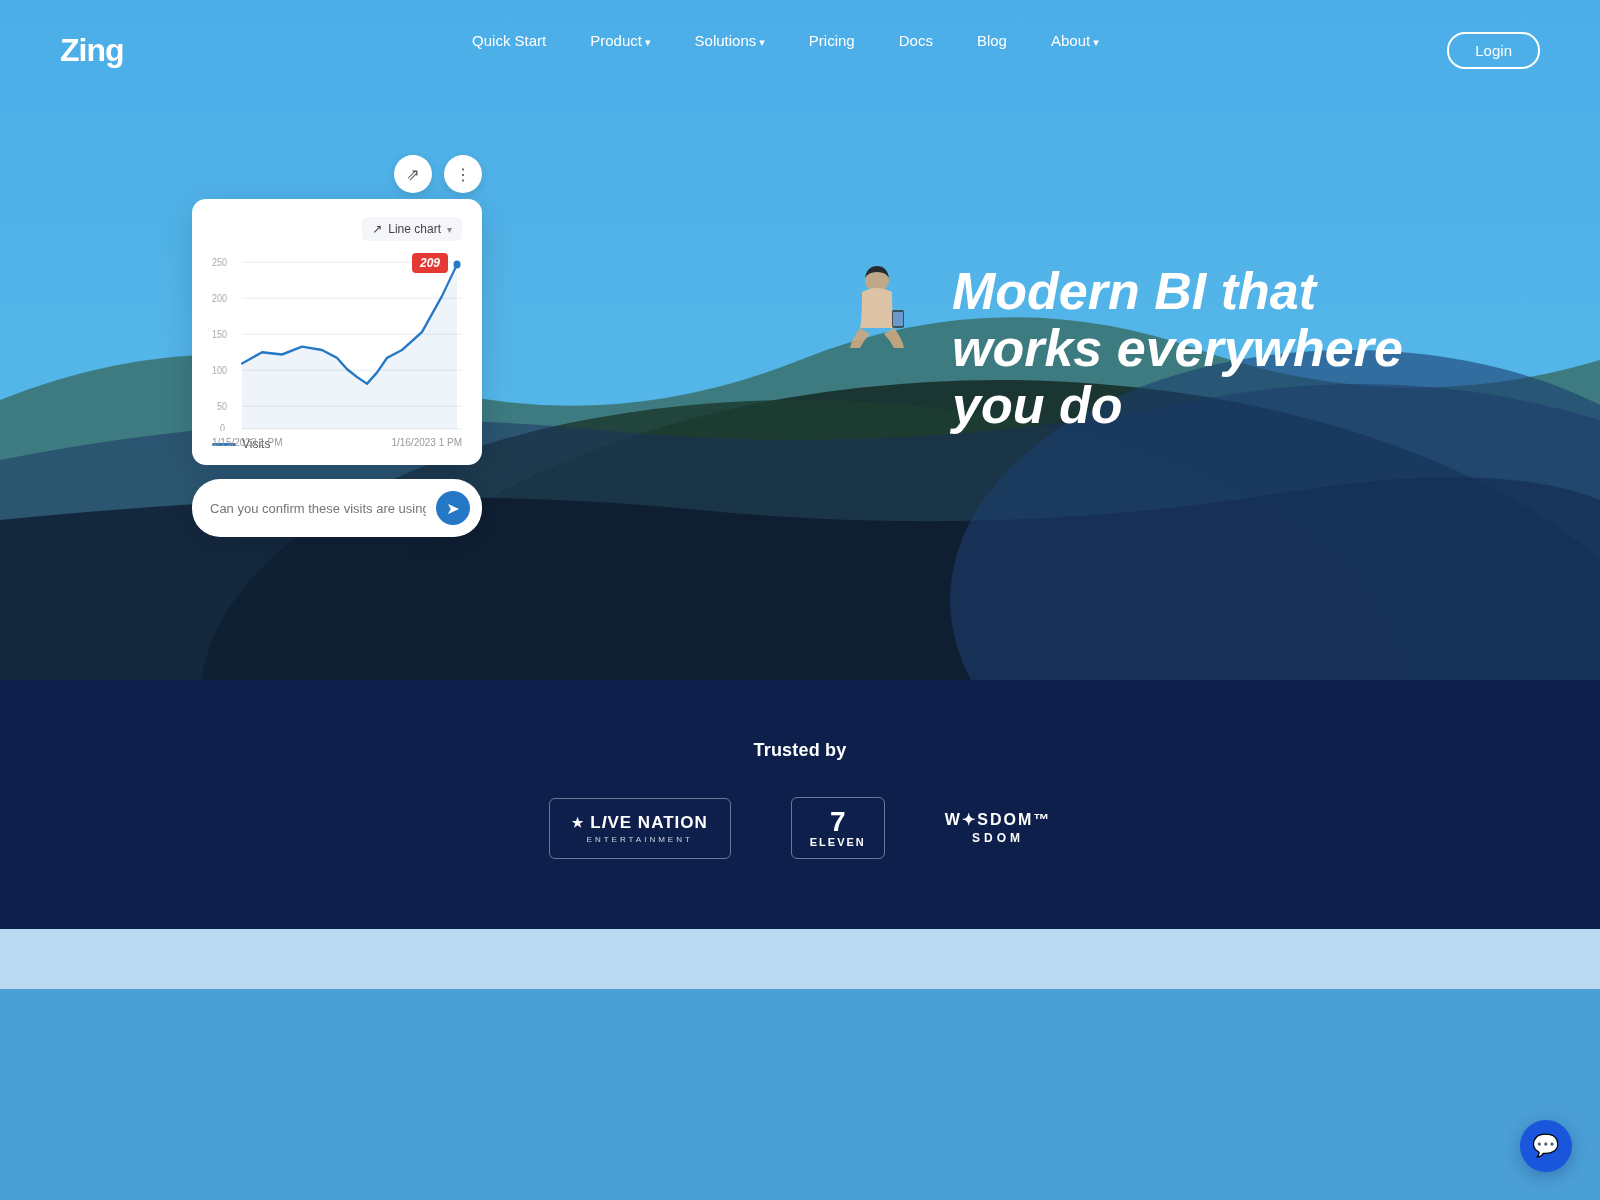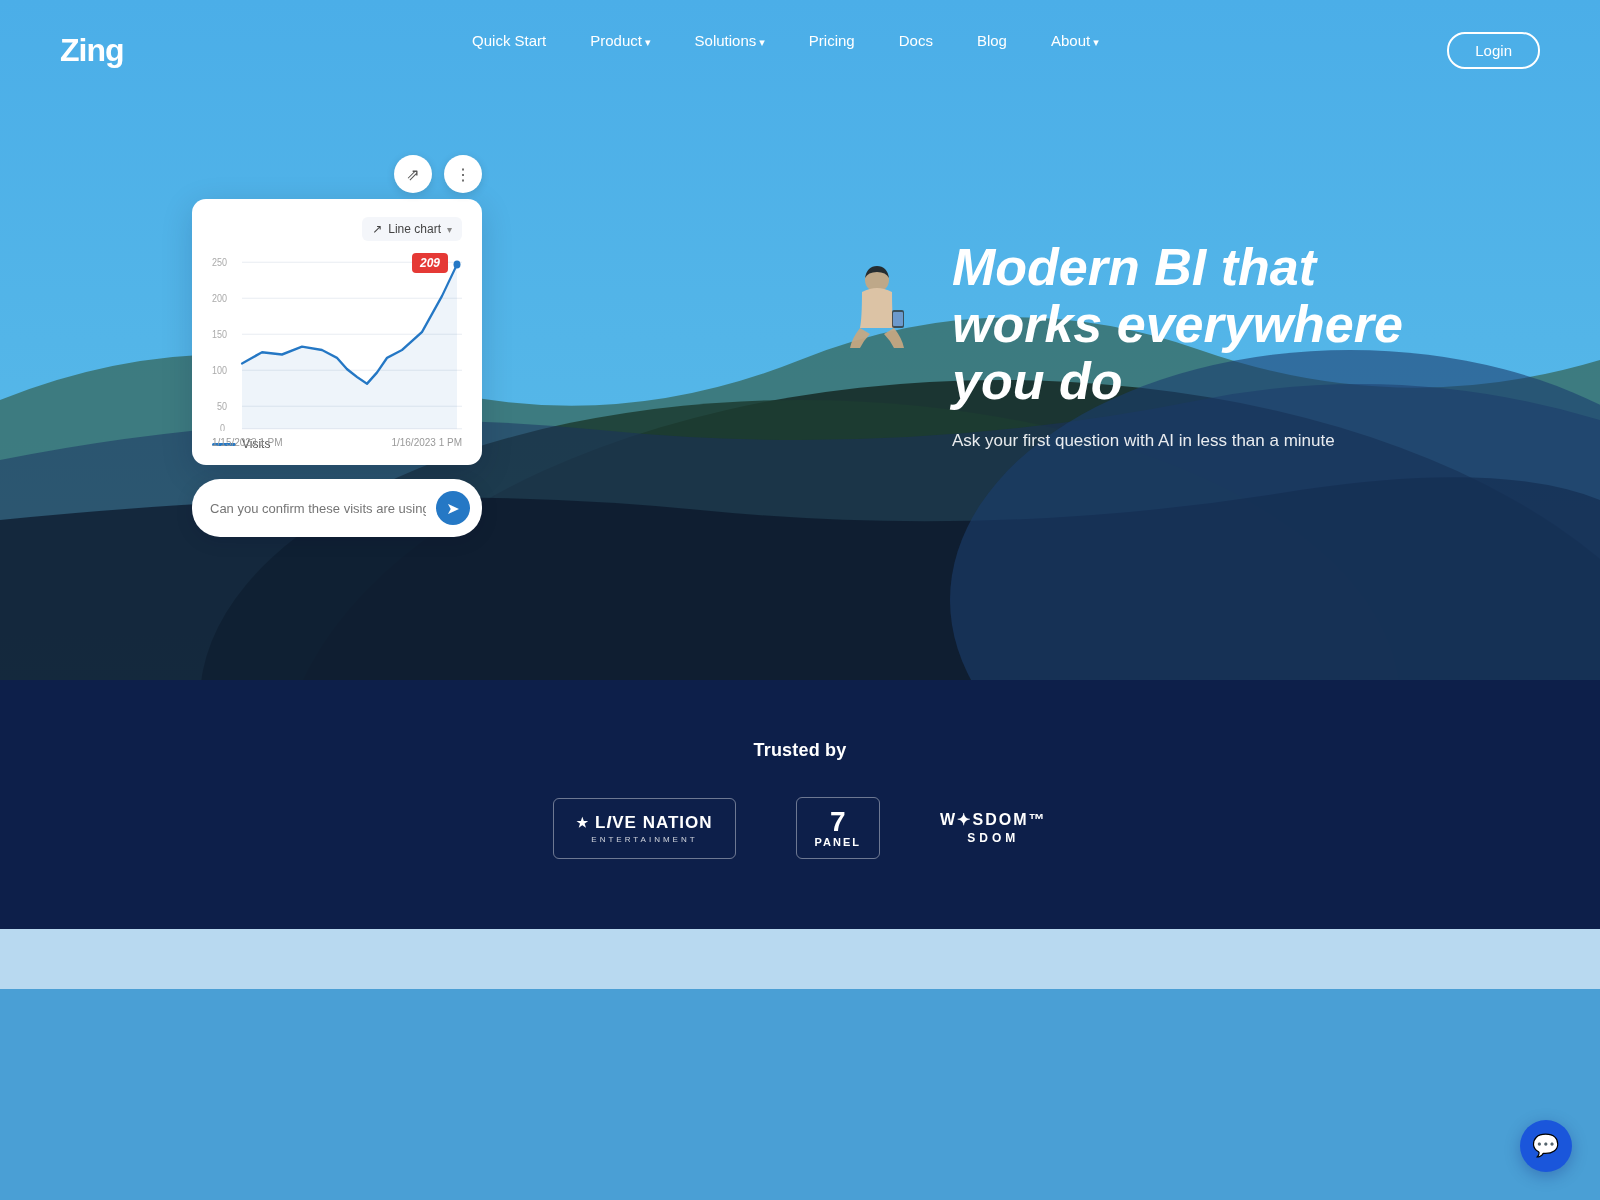--- a/index.html
+++ b/index.html
@@ -274,39 +274,38 @@
 
     <path d="M28,70 Q20,80 18,90 L28,90 Q32,82 38,76Z" fill="#c8a882"></path>
     <path d="M62,70 Q70,80 72,90 L62,90 Q58,82 52,76Z" fill="#c8a882"></path>
 
     <rect x="60" y="52" width="12" height="18" rx="2" fill="#333" opacity="0.85"></rect>
     <rect x="61" y="54" width="10" height="14" rx="1" fill="#88bbff" opacity="0.7"></rect>
   </svg>
 
   <div class="hero-content">
     <h1 class="hero-headline">Modern BI that works everywhere you do</h1>
-    <p class="hero-sub">Ask your first question with AI in less than a minute</p>
   </div>
 </div>
 
 <div class="trusted-section">
   <div class="trusted-label">Trusted by</div>
   <div class="trusted-logos">
 
     <div class="logo-box">
       <div class="logo-live-nation-main">
         <span class="logo-live-star">★</span>
         <span>L<span style="font-style:italic;">I</span>VE NATION</span>
       </div>
       <div class="logo-live-nation-sub">ENTERTAINMENT</div>
     </div>
 
     <div class="logo-7eleven">
       <div class="logo-7-big">7</div>
-      <div class="logo-eleven">PANEL</div>
+      <div class="logo-eleven">ELEVEN</div>
     </div>
 
     <div class="logo-wisdom">
       W✦SDOM™
       <span>SDOM</span>
     </div>
 
   </div>
 </div>
 

